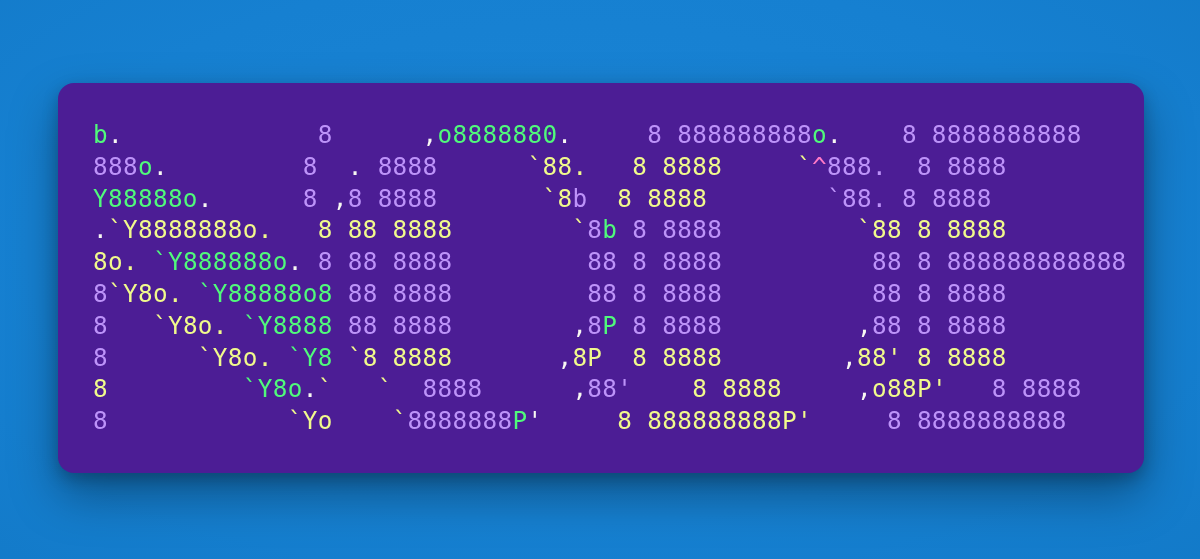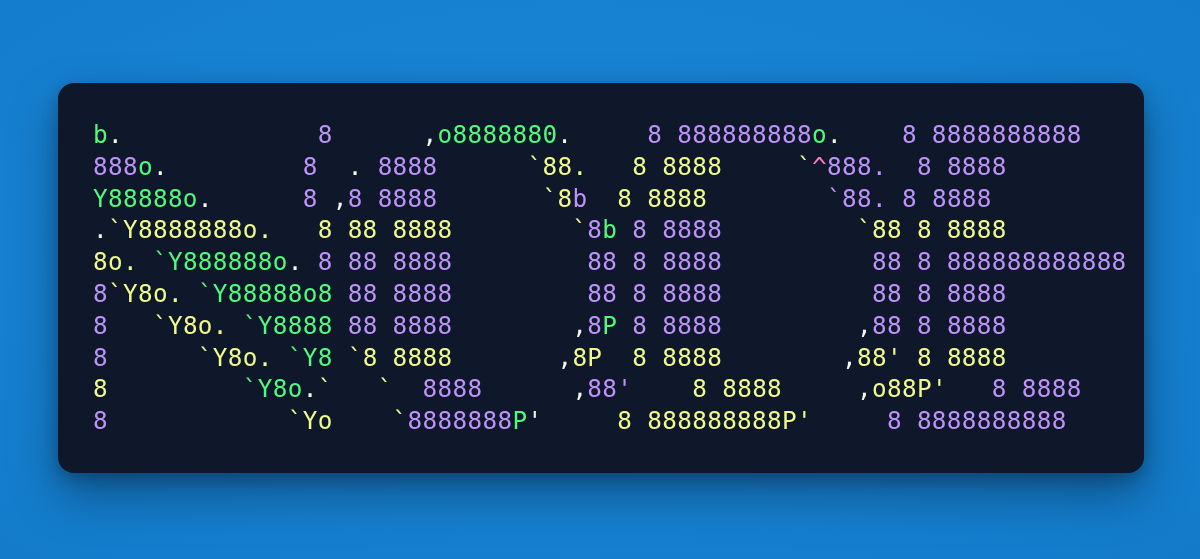--- a/index.html
+++ b/index.html
@@ -22,21 +22,21 @@
     width: 1200px;
     height: 559px;
   }
 
   .card {
     position: absolute;
     left: 58px;
     top: 83px;
     width: 1086px;
     height: 390px;
-    background: #0f172a;
+    background: #4c1d95;
     border-radius: 16px;
     box-shadow: 0 22px 48px rgba(0, 0, 0, 0.34),
                 0 6px 16px rgba(0, 0, 0, 0.22);
     overflow: hidden;
   }
 
   .code-area {
     position: absolute;
     left: 35px;
     top: 36px;

